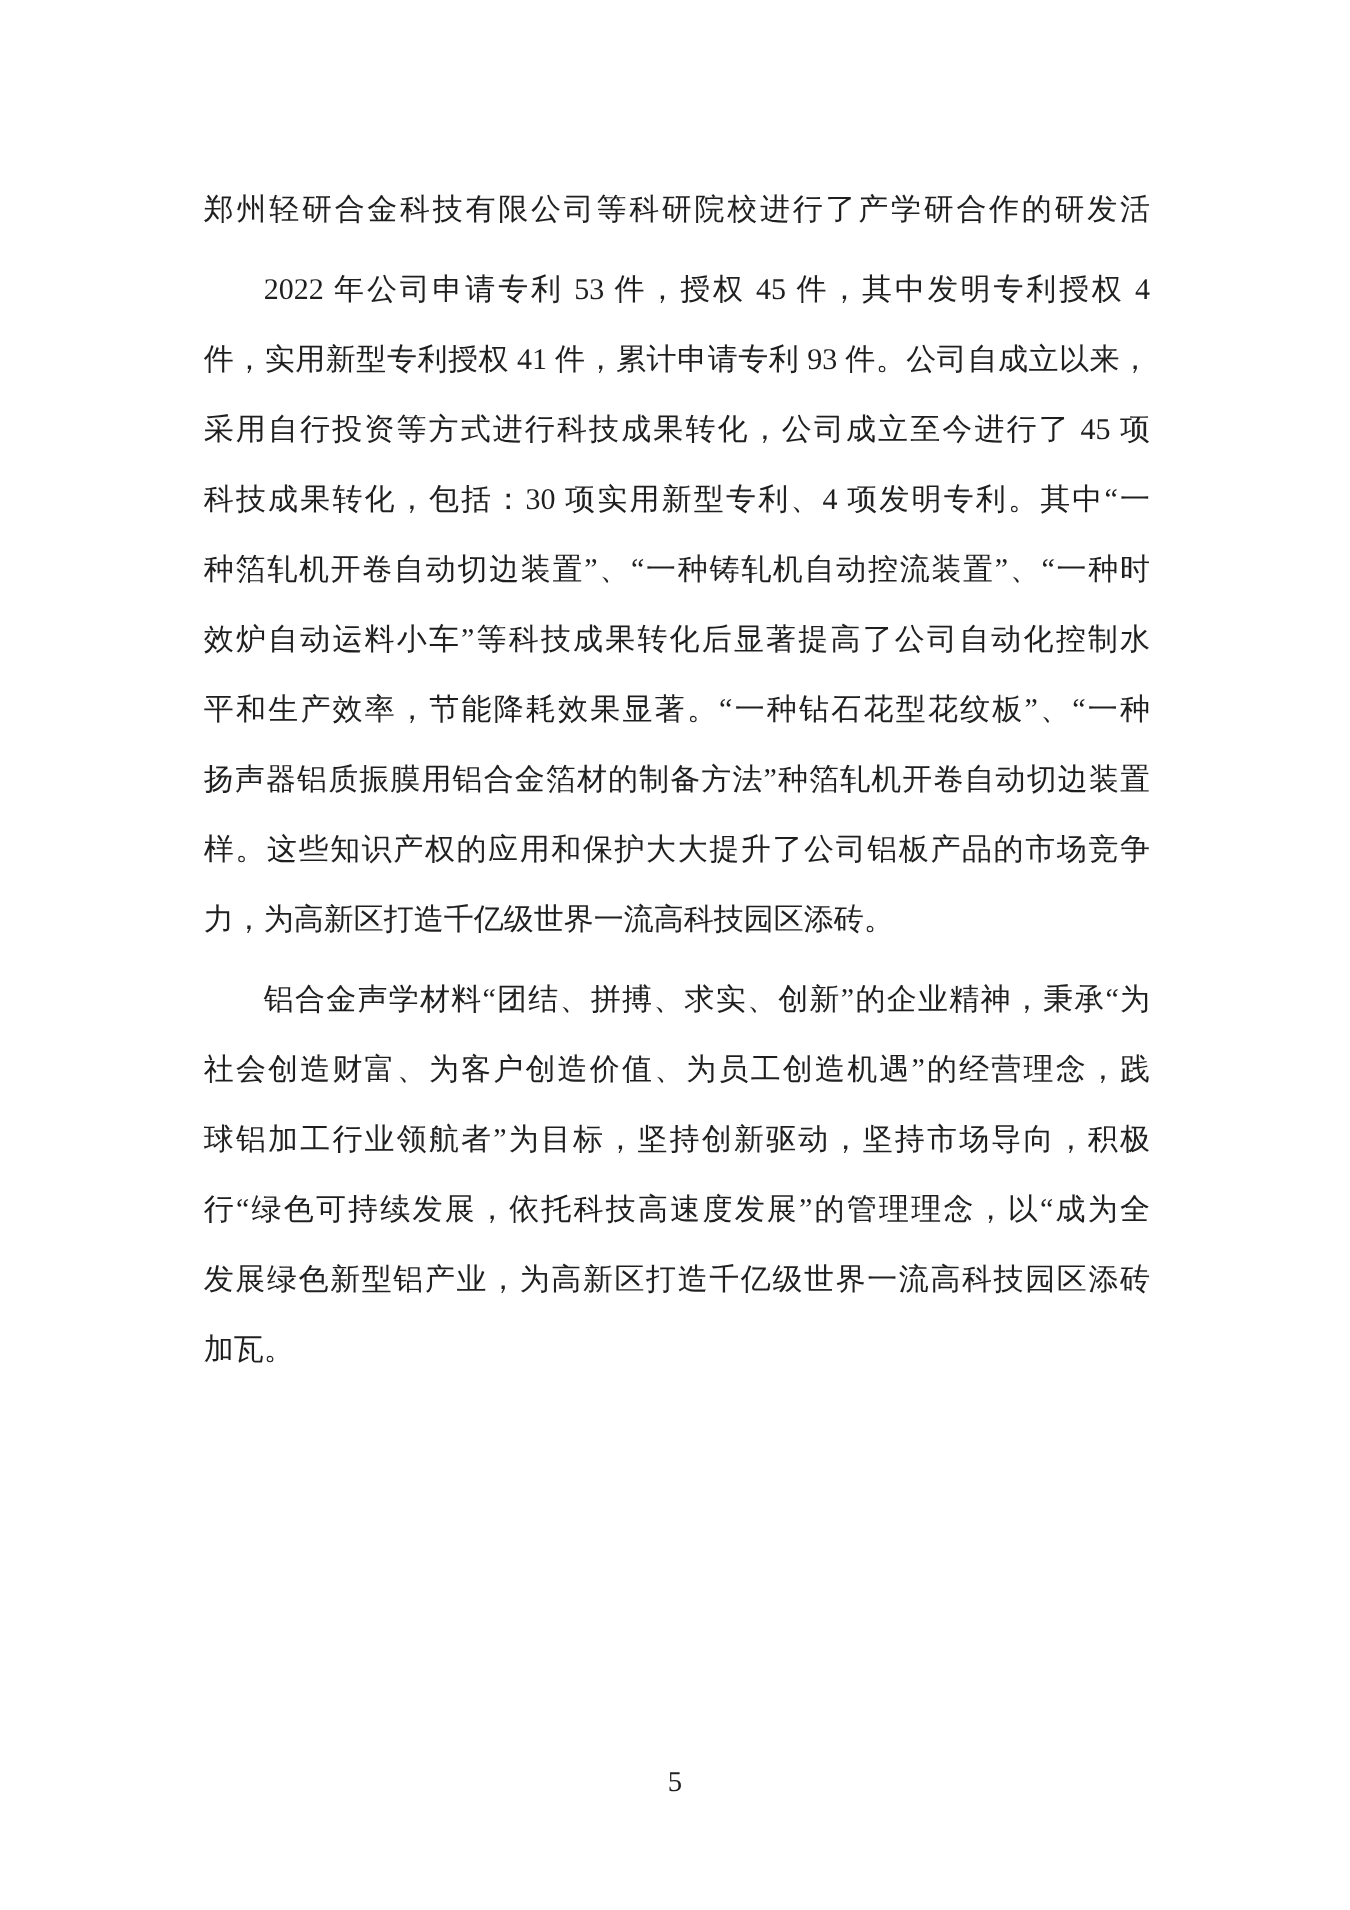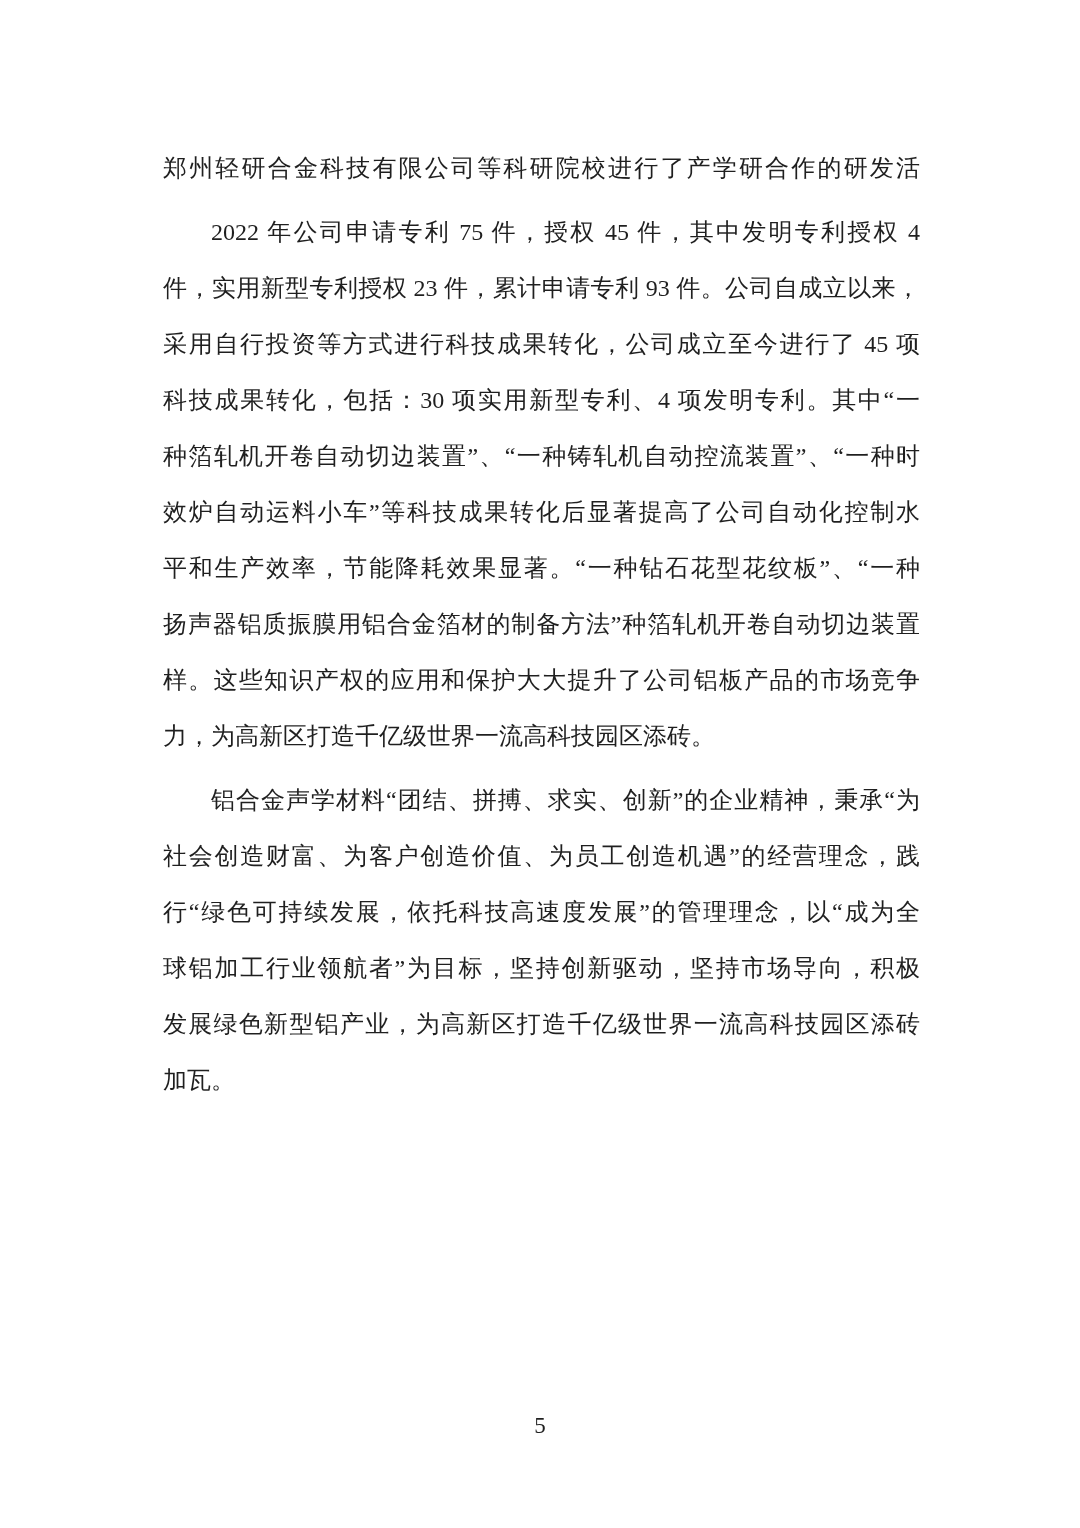--- a/index.html
+++ b/index.html
@@ -63,36 +63,36 @@
 </style>
 </head>
 <body>
 
 <div class="page" style="--ink: #1f1f1f; --paper: #ffffff;">
   <div class="text-block">
       <div class="paragraph">
         <div class="line">郑州轻研合金科技有限公司等科研院校进行了产学研合作的研发活</div>
       </div>
       <div class="paragraph indented">
-        <div class="line">2022 年公司申请专利 75 件，授权 45 件，其中发明专利授权 4</div>
-        <div class="line">件，实用新型专利授权 23 件，累计申请专利 93 件。公司自成立以来，</div>
+        <div class="line">2022 年公司申请专利 53 件，授权 45 件，其中发明专利授权 4</div>
+        <div class="line">件，实用新型专利授权 41 件，累计申请专利 93 件。公司自成立以来，</div>
         <div class="line">采用自行投资等方式进行科技成果转化，公司成立至今进行了 45 项</div>
         <div class="line">科技成果转化，包括：30 项实用新型专利、4 项发明专利。其中“一</div>
         <div class="line">种箔轧机开卷自动切边装置”、“一种铸轧机自动控流装置”、“一种时</div>
         <div class="line">效炉自动运料小车”等科技成果转化后显著提高了公司自动化控制水</div>
         <div class="line">平和生产效率，节能降耗效果显著。“一种钻石花型花纹板”、“一种</div>
         <div class="line">扬声器铝质振膜用铝合金箔材的制备方法”种箔轧机开卷自动切边装置</div>
         <div class="line">样。这些知识产权的应用和保护大大提升了公司铝板产品的市场竞争</div>
         <div class="line last">力，为高新区打造千亿级世界一流高科技园区添砖。</div>
       </div>
       <div class="paragraph indented">
         <div class="line">铝合金声学材料“团结、拼搏、求实、创新”的企业精神，秉承“为</div>
         <div class="line">社会创造财富、为客户创造价值、为员工创造机遇”的经营理念，践</div>
+        <div class="line">球铝加工行业领航者”为目标，坚持创新驱动，坚持市场导向，积极</div>
         <div class="line">行“绿色可持续发展，依托科技高速度发展”的管理理念，以“成为全</div>
-        <div class="line">球铝加工行业领航者”为目标，坚持创新驱动，坚持市场导向，积极</div>
         <div class="line">发展绿色新型铝产业，为高新区打造千亿级世界一流高科技园区添砖</div>
         <div class="line last">加瓦。</div>
       </div>
     </div>
   <div class="page-footer">
     <span class="page-number">5</span>
   </div>
 </div>
 
 </body></html>

